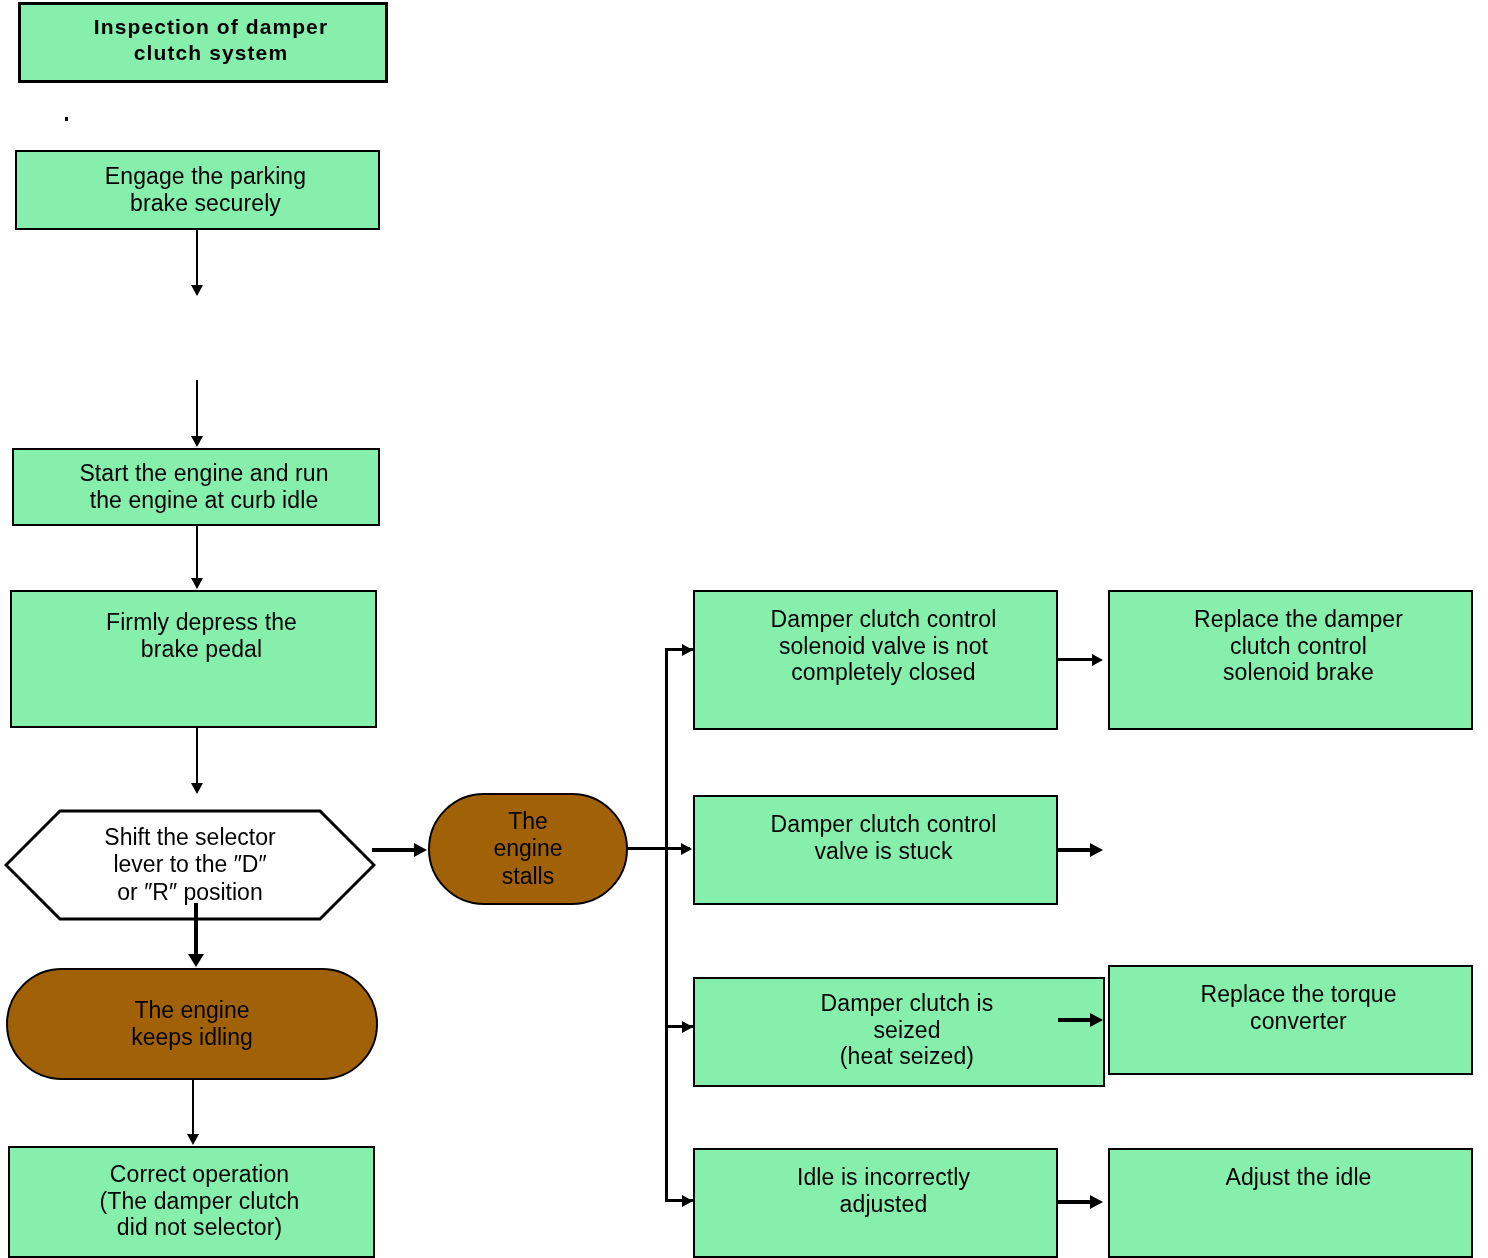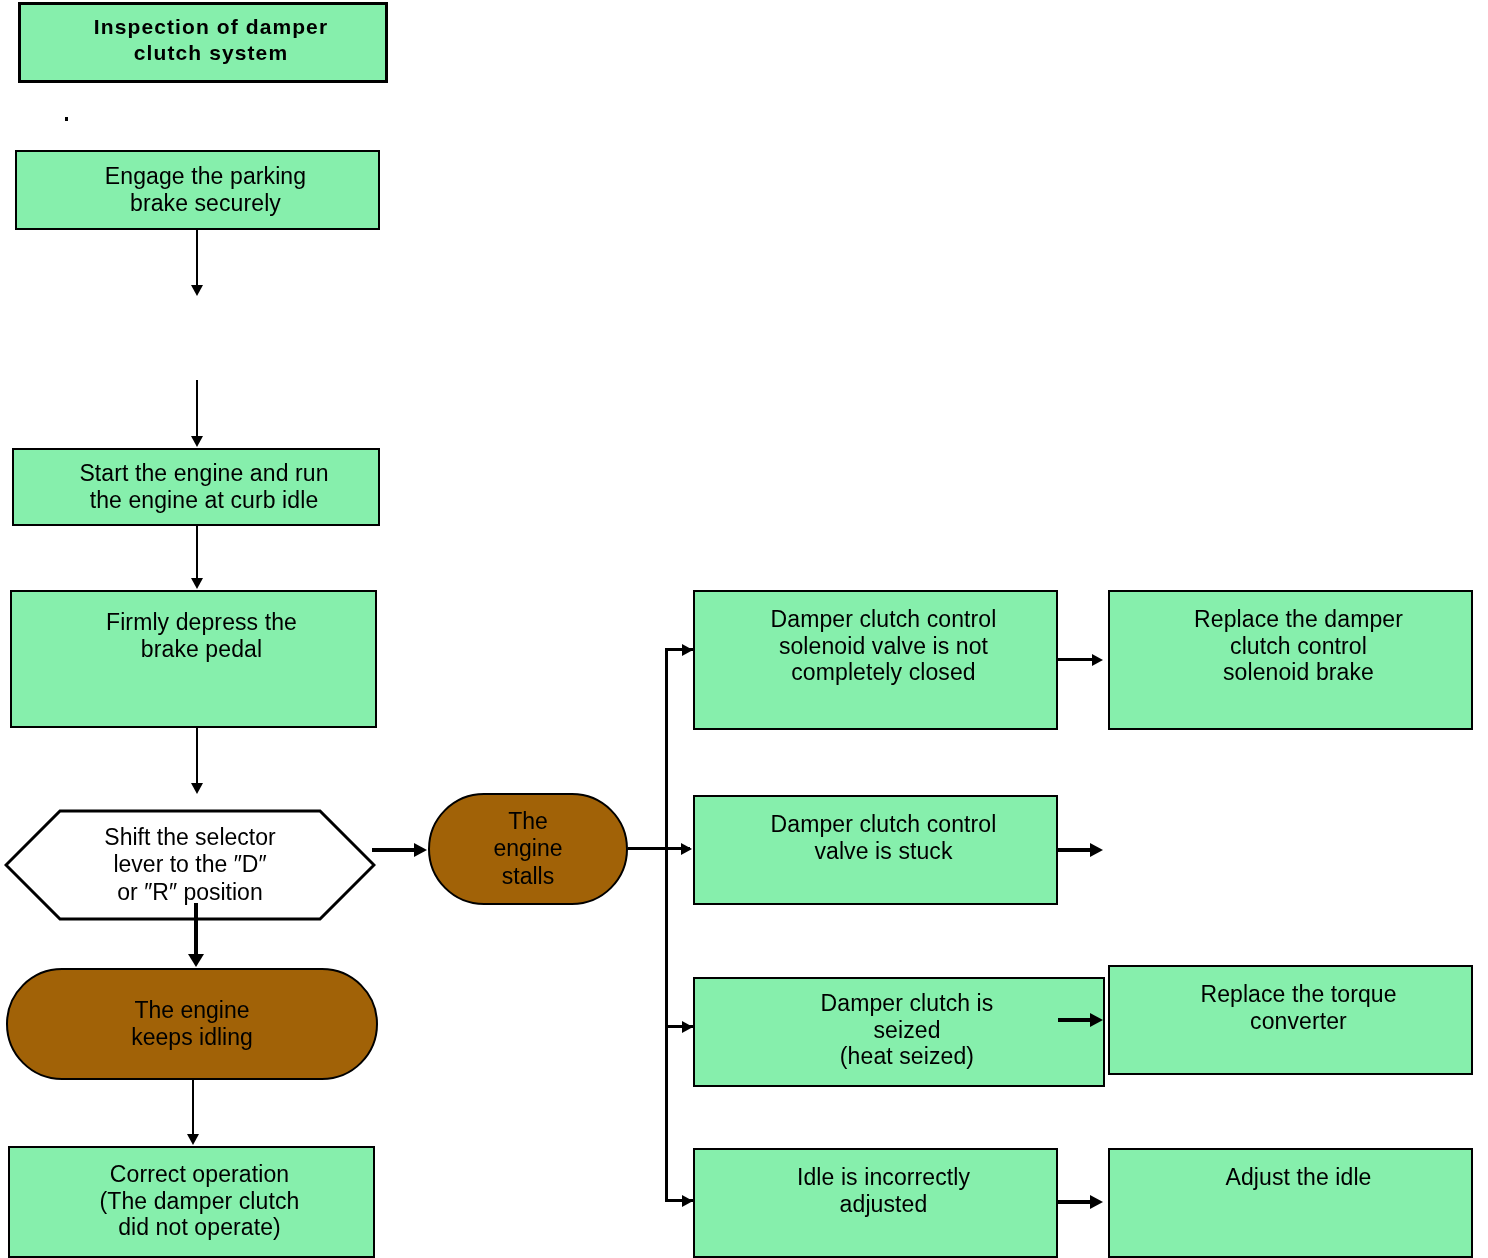--- a/index.html
+++ b/index.html
@@ -180,21 +180,21 @@
     <span class="txt">The engine
 keeps idling</span>
   </div>
 
   <div class="vline" style="left:192px; top:1080px; width:2px; height:56px;"></div>
   <div class="arrow-down" style="left:187px; top:1134px;"></div>
 
   <div class="node proc" style="left:8px; top:1146px; width:367px; height:112px; padding-top:13px;">
     <span class="txt">Correct operation
 (The damper clutch
-did not operate)</span>
+did not selector)</span>
   </div>
 
   <div class="term" style="left:428px; top:793px; width:200px; height:112px;">
     <span class="txt">The
 engine
 stalls</span>
   </div>
 
   <div class="hline" style="left:628px; top:847px; width:62px; height:3px;"></div>
   <div class="arrow-right" style="left:681px; top:843px;"></div>

